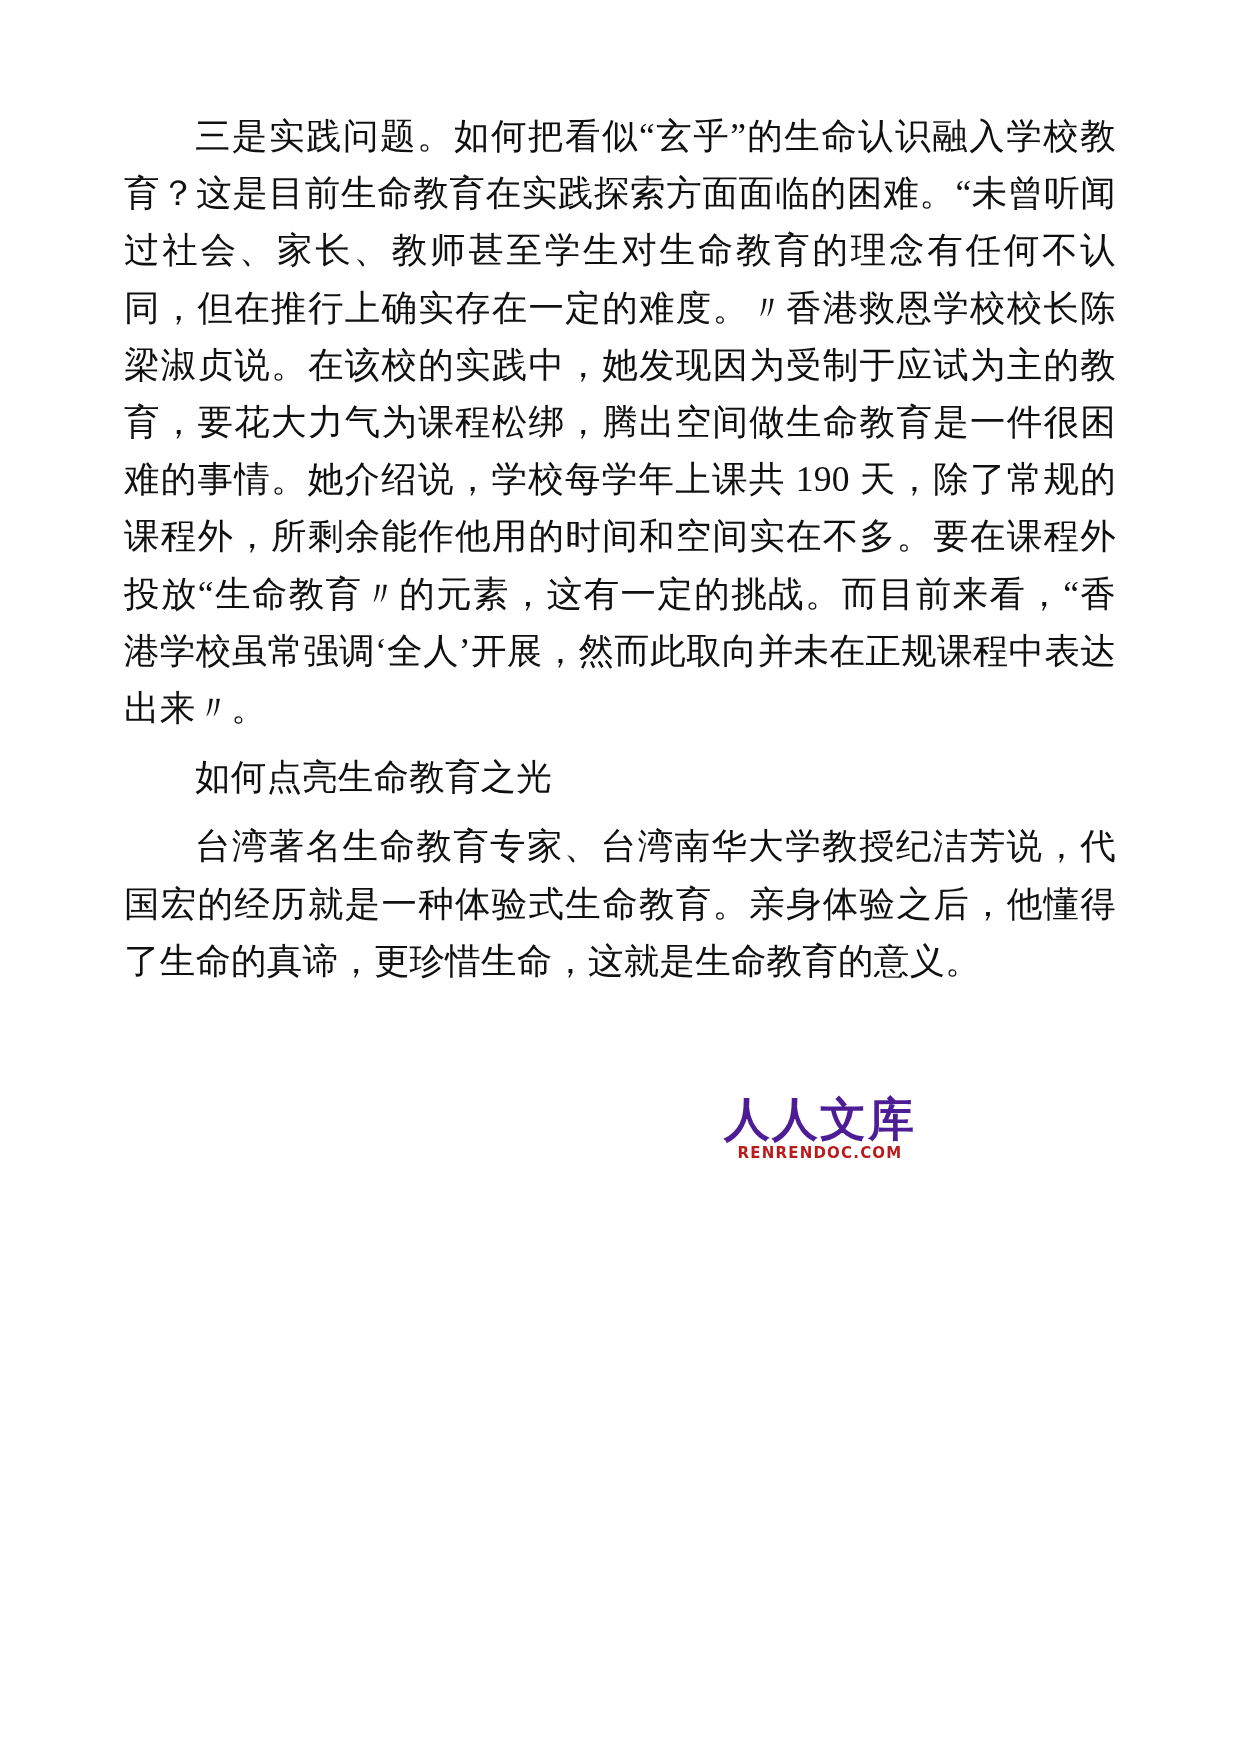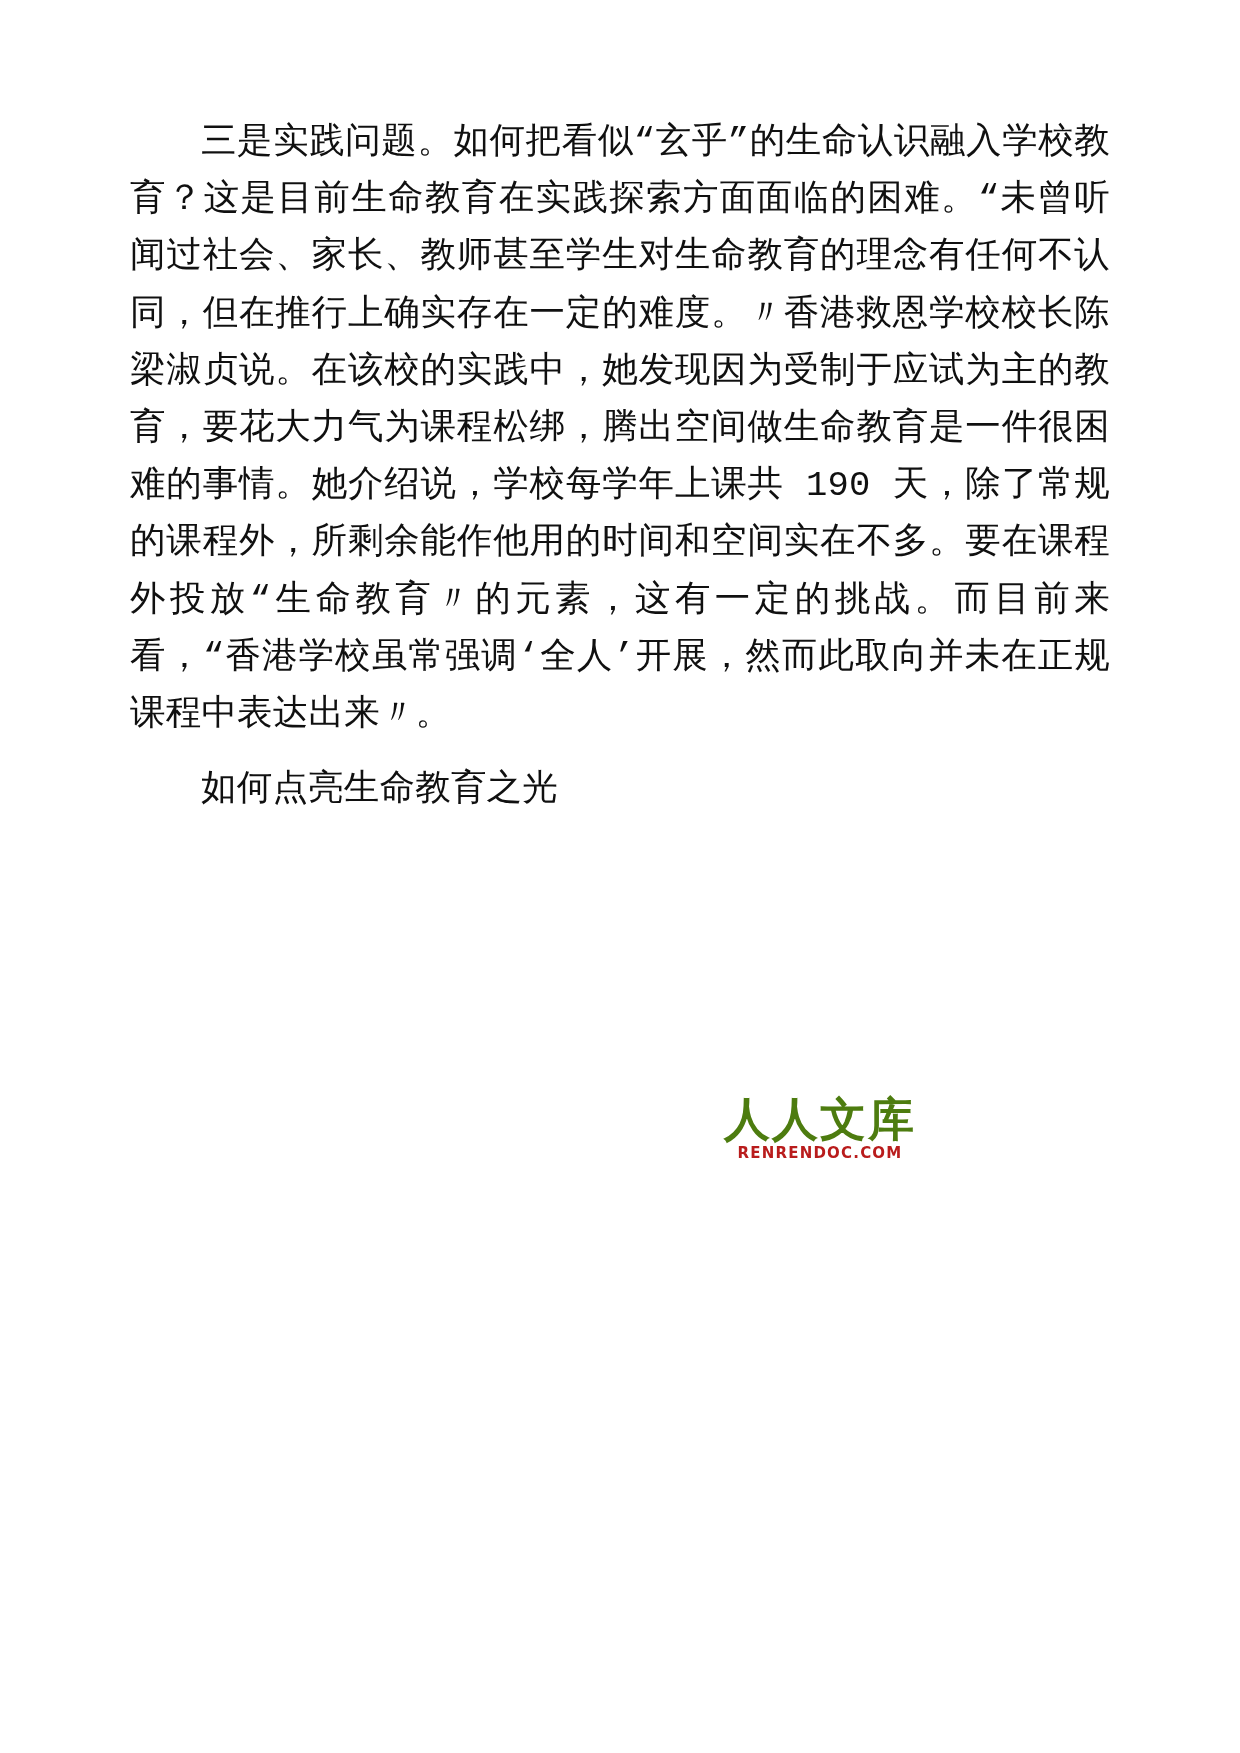--- a/index.html
+++ b/index.html
@@ -36,21 +36,21 @@
     pointer-events: none;
     user-select: none;
     z-index: 5;
     text-align: center;
   }
   #watermark .wm-main {
     font-family: "DejaVu Sans", "Liberation Sans", sans-serif;
     font-size: 46px;
     font-weight: 700;
     letter-spacing: 2px;
-    color: #4d7c0f;
+    color: #4c1d95;
     line-height: 1.05;
     white-space: nowrap;
   }
   #watermark .wm-sub {
     font-family: "DejaVu Sans", "Liberation Sans", sans-serif;
     font-size: 15px;
     font-weight: 700;
     letter-spacing: 1.2px;
     color: #b91c1c;
     white-space: nowrap;
@@ -60,29 +60,29 @@
   
   #body-text {
     position: absolute;
     left: 112px;
     top: 96px;
     width: 1016px;
     z-index: 10;
   }
 
   .para {
-    margin: 18px;
+    margin: 12px;
     font-size: 35.5px;
     line-height: 57.2px;
     color: #101010;
     text-align: justify;
     text-justify: inter-character;
     text-align-last: left;
     letter-spacing: 0.2px;
-    font-family: Liberation Mono, monospace;
+    font-family: Liberation Serif, serif;
     font-weight: 400;
     -webkit-font-smoothing: none;
   }
 
   .para.indent {
     text-indent: 2em;
   }
 
   .para.heading-line {
     text-indent: 2em;
@@ -106,16 +106,17 @@
 <div id="page">
 
   <div id="watermark">
     <div class="wm-main">人人文库</div>
     <div class="wm-sub">RENRENDOC.COM</div>
   </div>
 
   <div id="body-text">
     <p class="para indent">三是实践问题。如何把看似“玄乎”的生命认识融入学校教育？这是目前生命教育在实践探索方面面临的困难。“未曾听闻过社会、家长、教师甚至学生对生命教育的理念有任何不认同，但在推行上确实存在一定的难度。〃香港救恩学校校长陈梁淑贞说。在该校的实践中，她发现因为受制于应试为主的教育，要花大力气为课程松绑，腾出空间做生命教育是一件很困难的事情。她介绍说，学校每学年上课共 190 天，除了常规的课程外，所剩余能作他用的时间和空间实在不多。要在课程外投放“生命教育〃的元素，这有一定的挑战。而目前来看，“香港学校虽常强调‘全人’开展，然而此取向并未在正规课程中表达出来〃。</p>
     <p class="para heading-line">如何点亮生命教育之光</p>
+    <p class="para indent">台湾著名生命教育专家、台湾南华大学教授纪洁芳说，代国宏的经历就是一种体验式生命教育。亲身体验之后，他懂得了生命的真谛，更珍惜生命，这就是生命教育的意义。</p>
     <p class="para gap"></p>
   </div>
 
 </div>
 
 </body></html>

